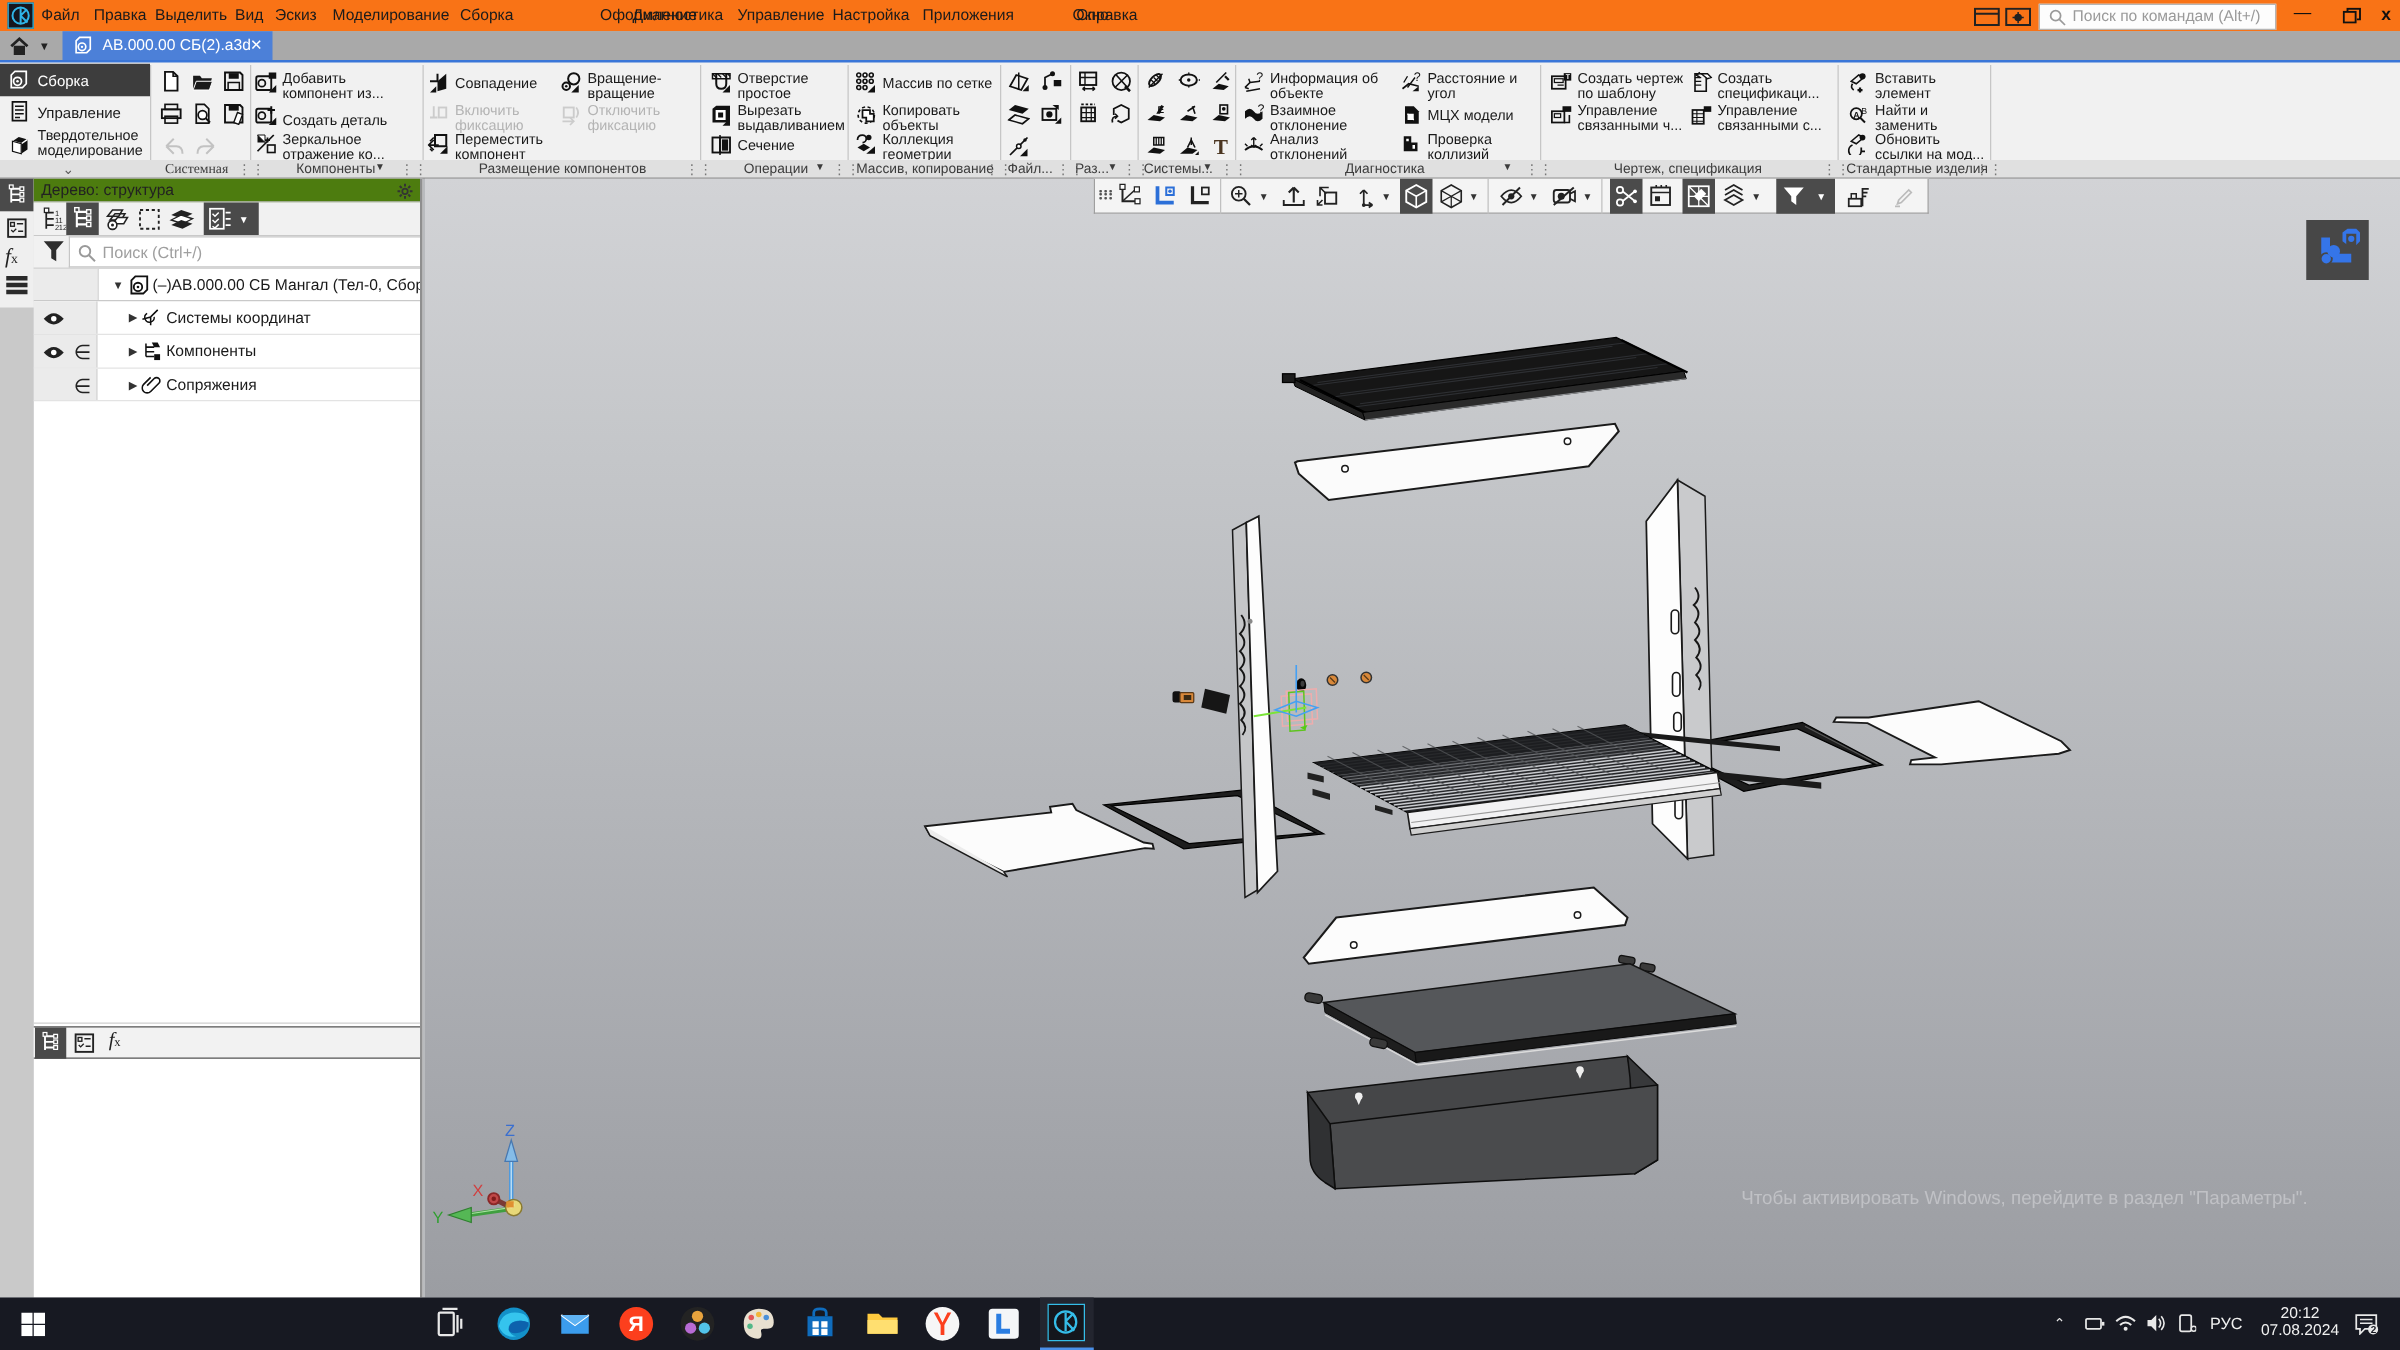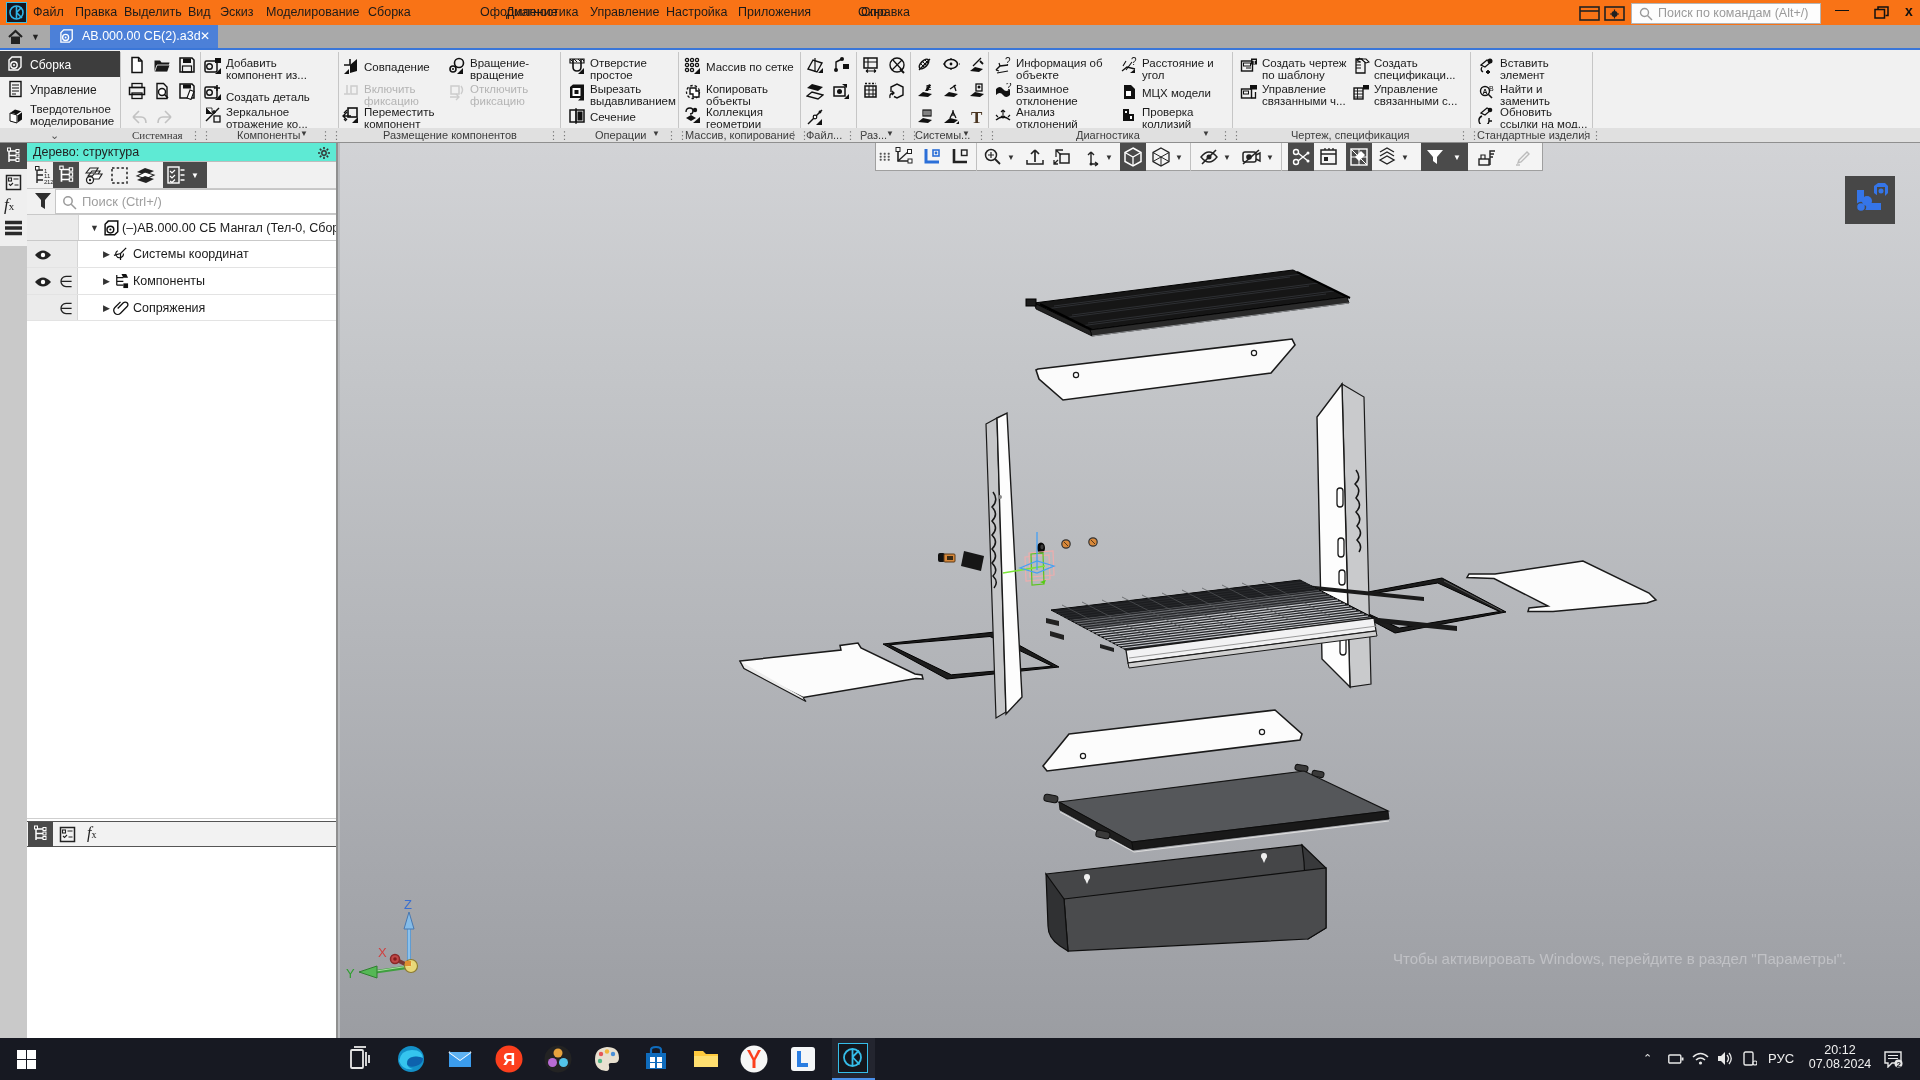--- a/index.html
+++ b/index.html
@@ -24,21 +24,21 @@
 .gsep{position:absolute;top:2px;width:1px;height:78px;background:#c6c6c6;}
 .ri{position:absolute;font-size:11.5px;line-height:11.5px;color:#1a1a1a;white-space:nowrap;}
 .ri .lb{position:absolute;left:22px;top:1px;}
 .ri.gray{color:#b4b4b4;}
 .ricon{position:absolute;left:0;top:0;width:18px;height:18px;}
 
 .mbtn{position:absolute;left:0;width:120px;font-size:12px;color:#1a1a1a;}
 
 #lstrip{left:0;top:143px;width:27px;height:895px;background:#c9c9c9;}
 #panel{left:27px;top:143px;width:311px;height:895px;background:#fff;border-right:2px solid #8f8f8f;}
-#phead{position:absolute;left:0;top:0;width:309px;height:19px;background:#5eead4;font-size:12.5px;color:#222;line-height:19px;padding-left:6px;border-bottom:1px solid #bdbdbd;}
+#phead{position:absolute;left:0;top:0;width:309px;height:19px;background:#4d7c0f;font-size:12.5px;color:#222;line-height:19px;padding-left:6px;border-bottom:1px solid #bdbdbd;}
 #ptools{position:absolute;left:0;top:19px;width:309px;height:27px;background:#f1f1f1;border-bottom:1px solid #c9c9c9;}
 #psearch{position:absolute;left:0;top:46px;width:309px;height:25px;background:#f1f1f1;}
 .trow{position:absolute;left:0;width:309px;height:27px;font-size:12.5px;color:#1a1a1a;white-space:nowrap;overflow:hidden;border-bottom:1px solid #e3e3e3;}
 .tcols{position:absolute;left:0;top:0;width:51px;height:27px;background:#ebebeb;border-bottom:1px solid #dcdcdc;border-right:1px solid #d5d5d5;}
 
 #viewport{left:340px;top:143px;width:1580px;height:895px;background:linear-gradient(180deg,#d2d3d6 0%,#c4c6c9 25%,#b4b6ba 55%,#a6a8ad 80%,#9b9da2 100%);}
 #vtools{position:absolute;left:535px;top:0px;width:668px;height:28px;background:#f4f4f4;border:1px solid #9f9f9f;border-top:none;}
 #watermark{position:absolute;left:1053px;top:801px;color:#c6c7cb;opacity:0.85;}
 #tutbtn{position:absolute;left:1505px;top:33px;width:50px;height:48px;background:#474747;}
 

